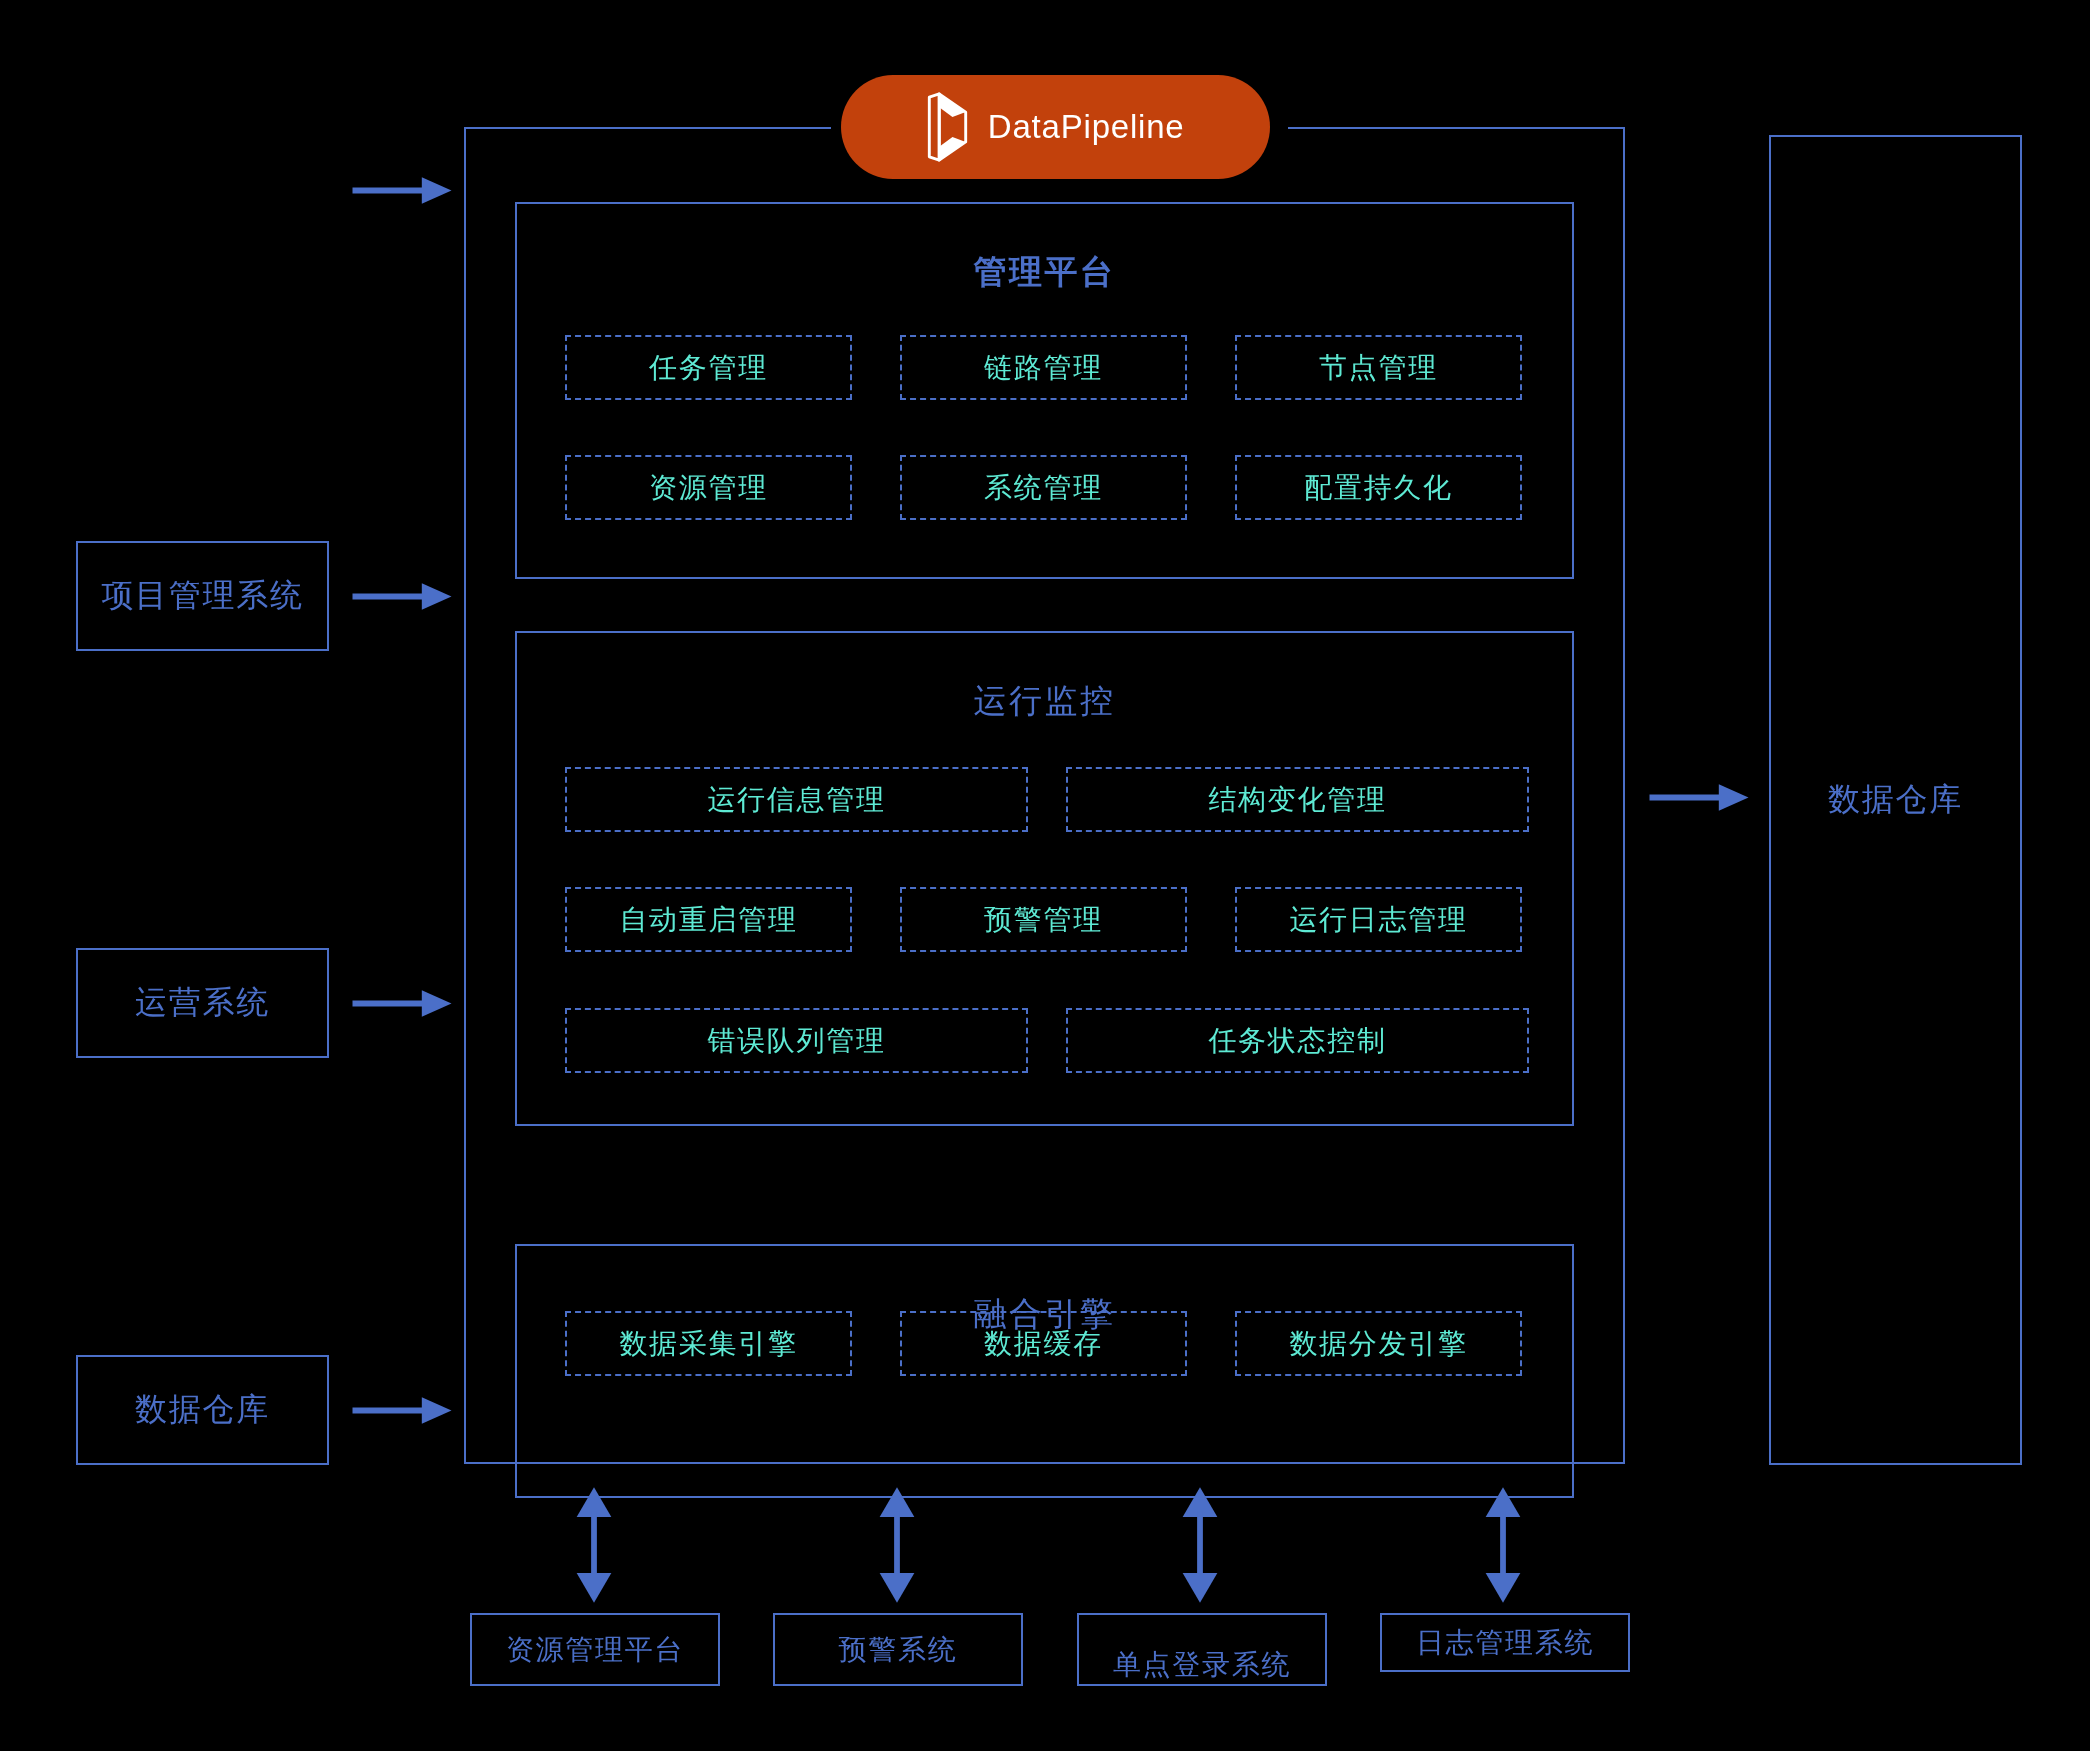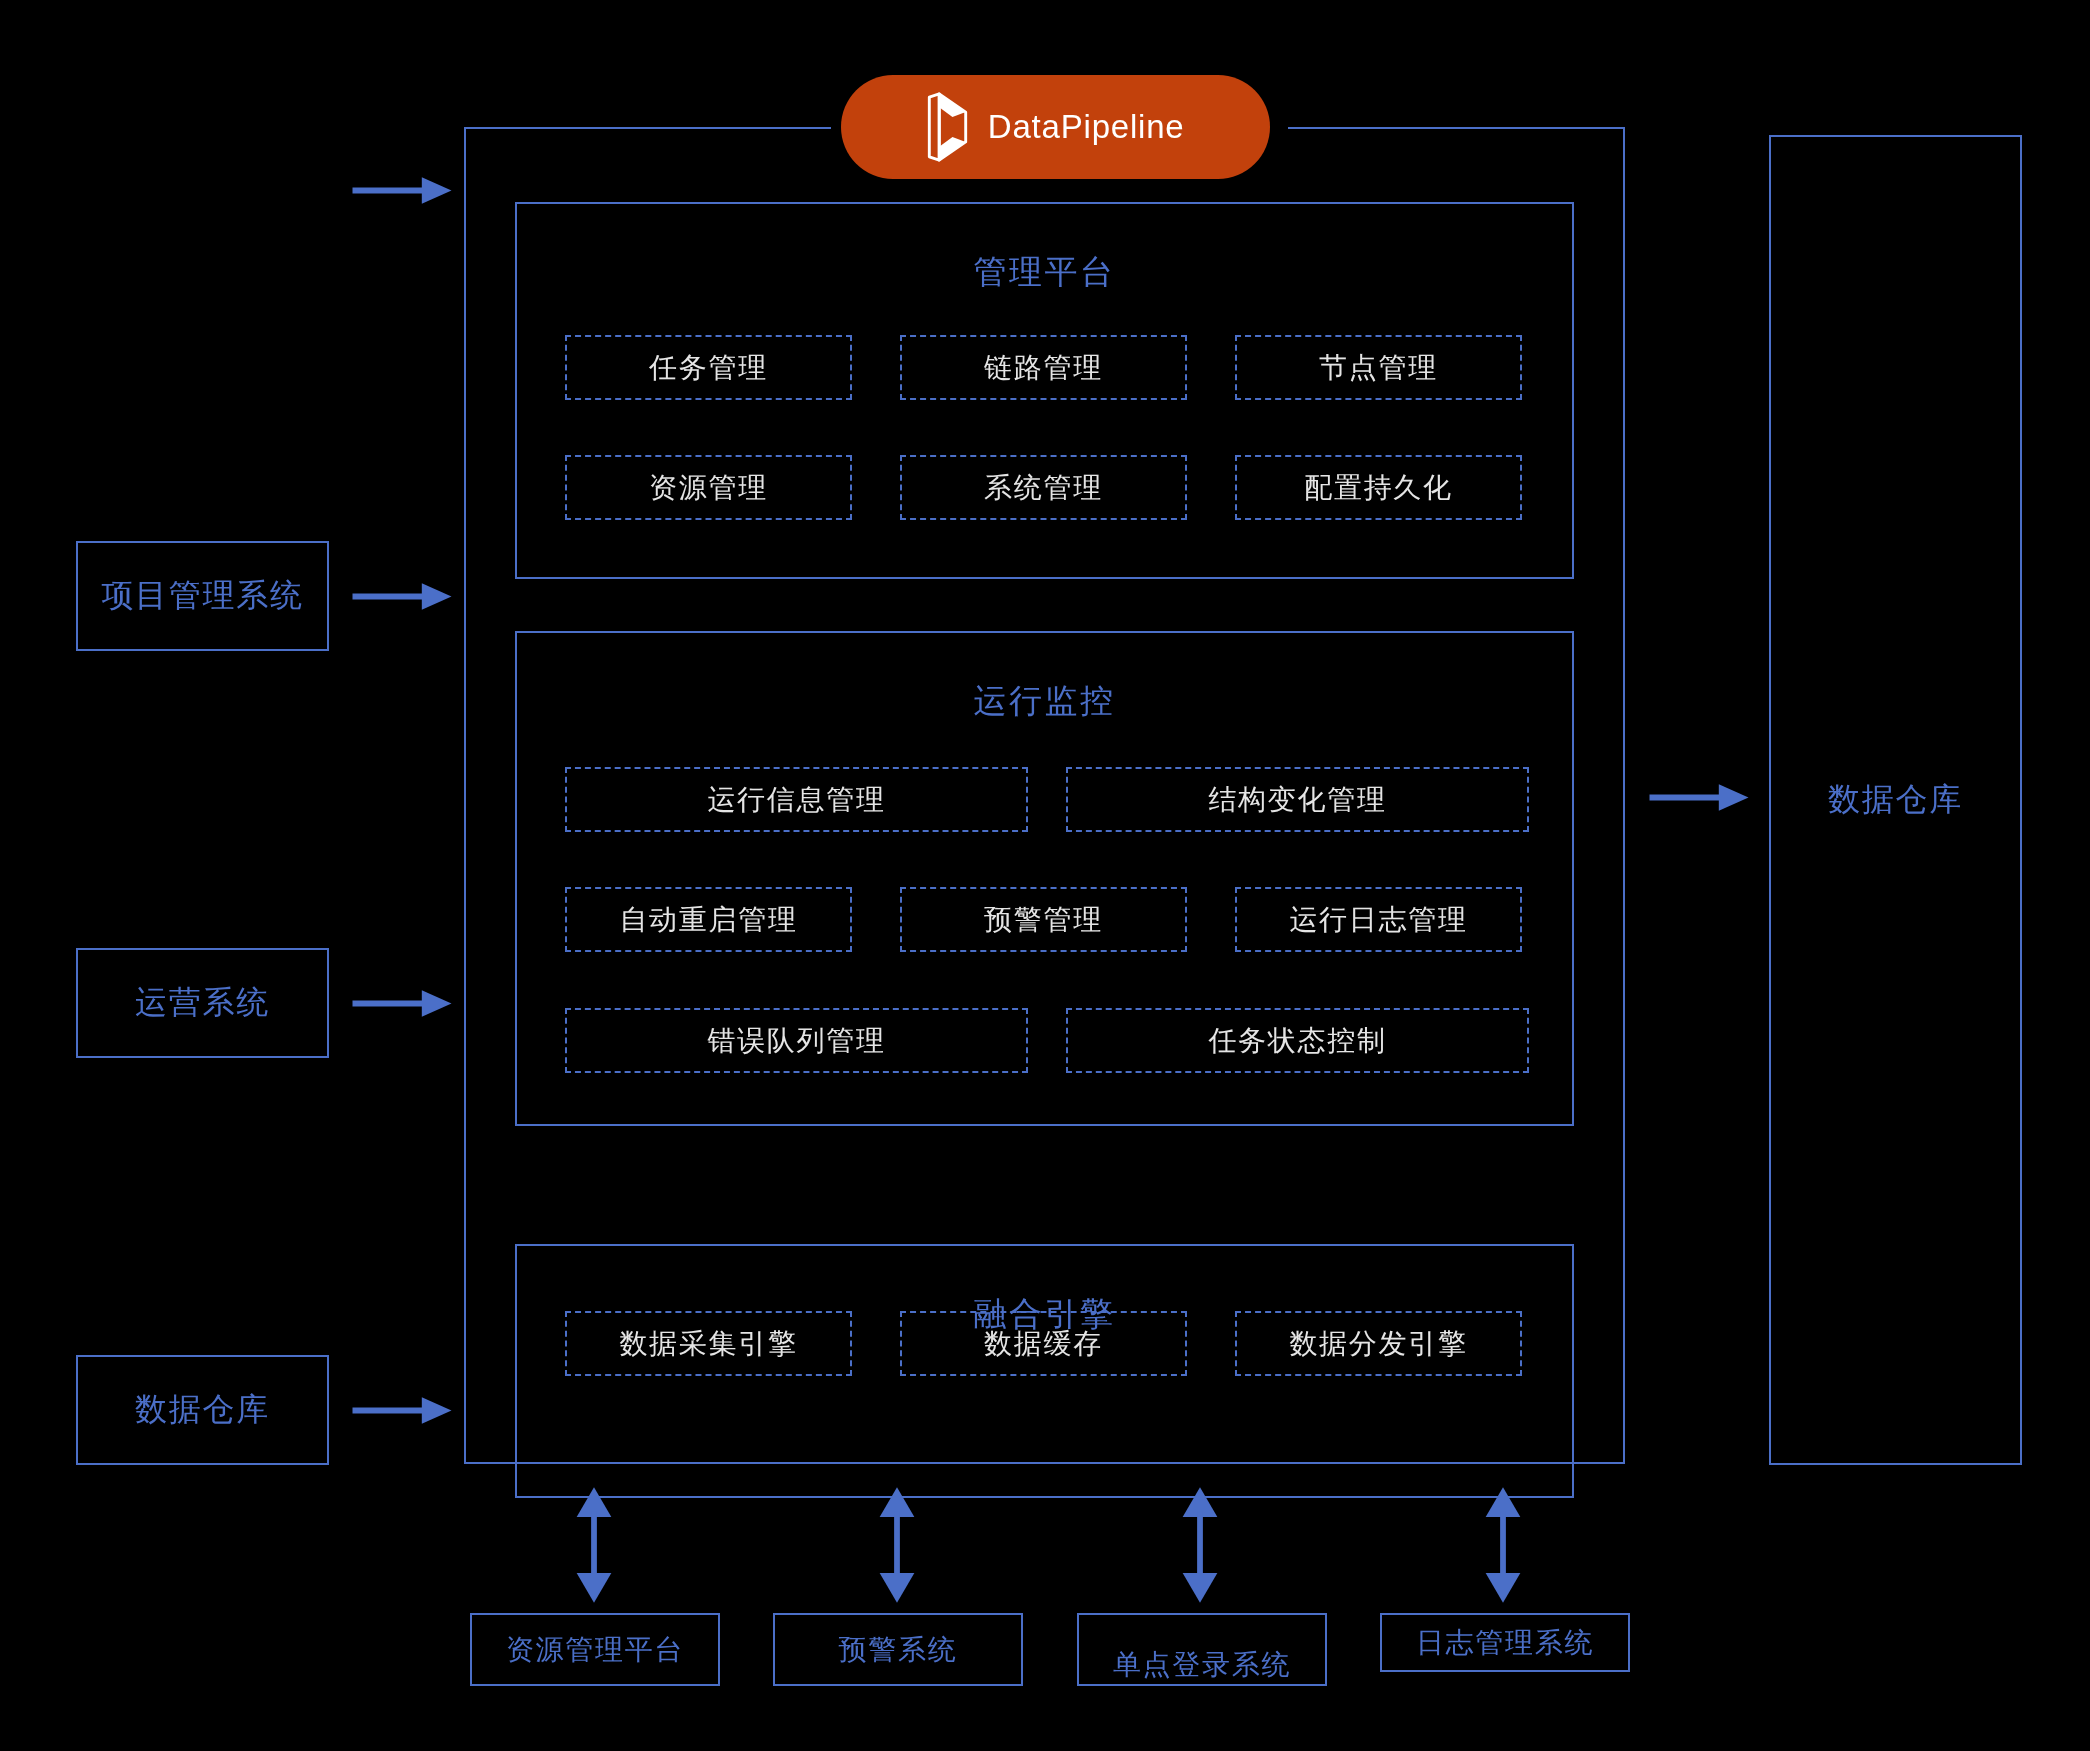--- a/index.html
+++ b/index.html
@@ -100,21 +100,21 @@
   }
 
   
   .item {
     position: absolute;
     box-sizing: border-box;
     border: 2.5px dashed #4B6FC8;
     display: flex;
     align-items: center;
     justify-content: center;
-    color: #e5e5e5;
+    color: #5eead4;
     font-size: 28px;
     letter-spacing: 1.7px;
     white-space: nowrap;
     height: 65px;
   }
 
   
   .arrow-right {
     position: absolute;
     height: 33px;
@@ -164,21 +164,21 @@
       <polygon points="4,6 16,2 16,82 4,78" fill="none" stroke="#FFFFFF" stroke-width="3.5" stroke-linejoin="round"></polygon>
       <polygon points="16,2 48,24 48,60 16,82" fill="none" stroke="#FFFFFF" stroke-width="3.5" stroke-linejoin="round"></polygon>
       <polygon points="16,10 44,28 44,56 16,74" fill="#FFFFFF" opacity="0.0"></polygon>
       <polygon points="16,2 48,24 32,30 16,18" fill="#FFFFFF"></polygon>
       <polygon points="16,82 48,60 32,54 16,66" fill="#FFFFFF"></polygon>
     </svg>
     <span class="logo-text">DataPipeline</span>
   </div>
 
   <div class="panel" style="top:202px; height:377px;">
-    <div class="panel-title" style="top:46px;">管理平台</div>
+    <div class="panel-title" style="top:46px;font-weight:bold;">管理平台</div>
   </div>
 
   <div class="item" style="left:565px; top:335px; width:287px;">
     <span>任务管理</span>
   </div>
   <div class="item" style="left:900px; top:335px; width:287px;">
     <span>链路管理</span>
   </div>
   <div class="item" style="left:1235px; top:335px; width:287px;">
     <span>节点管理</span>

